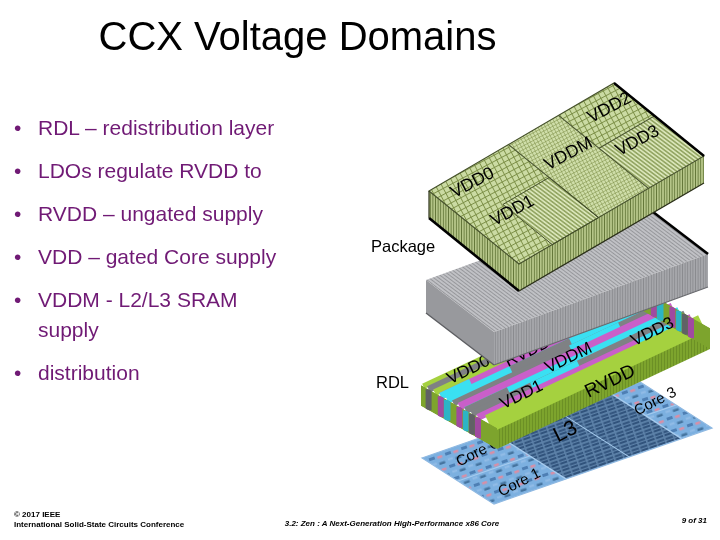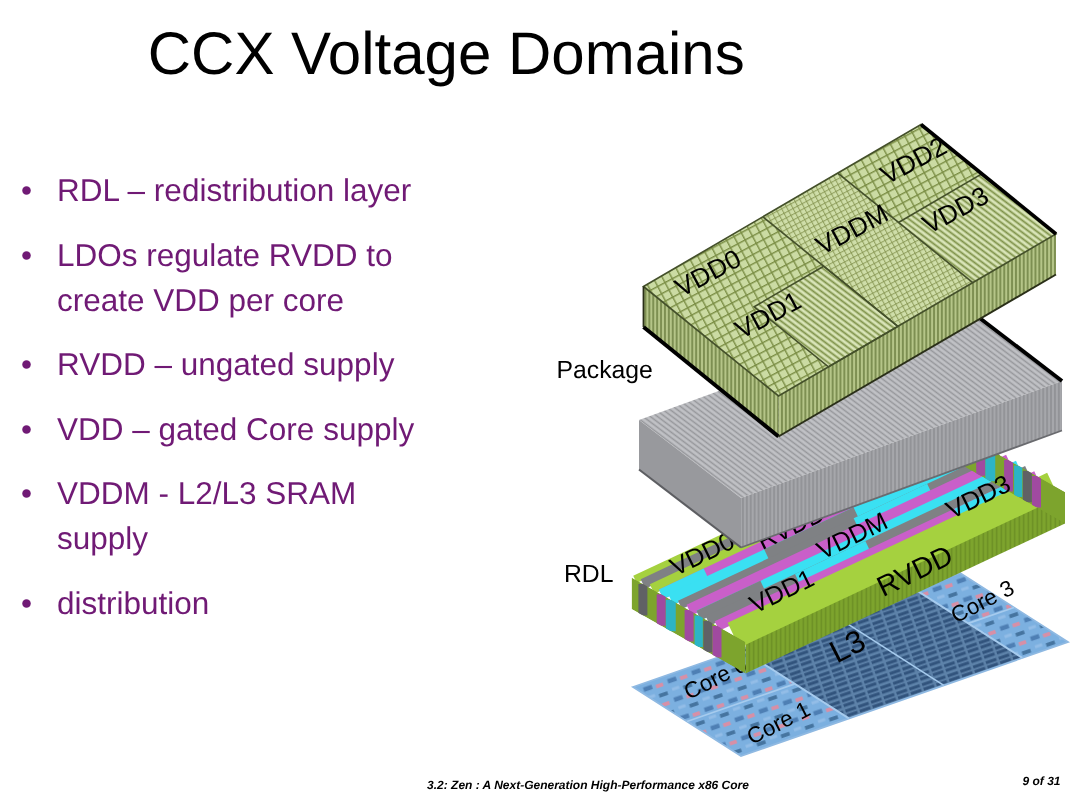--- a/index.html
+++ b/index.html
@@ -35,21 +35,20 @@
 <body>
 
 <div class="slide-title">CCX Voltage Domains</div>
 
 <ul class="bullet-list">
   <li>
     <span class="bline">RDL – redistribution layer</span>
   </li>
   <li>
     <span class="bline">LDOs regulate RVDD to</span>
-    <span class="bline">create VDD per core</span>
   </li>
   <li>
     <span class="bline">RVDD – ungated supply</span>
   </li>
   <li>
     <span class="bline">VDD – gated Core supply</span>
   </li>
   <li>
     <span class="bline">VDDM - L2/L3 SRAM</span>
     <span class="bline">supply</span>
@@ -216,15 +215,19 @@
     <text class="slab-label" transform="translate(568,153) rotate(-28)" text-anchor="middle" dy="6" font-size="17.5">VDDM</text>
     <text class="slab-label" transform="translate(609,107) rotate(-28)" text-anchor="middle" dy="6" font-size="17.5">VDD2</text>
     <text class="slab-label" transform="translate(637,140) rotate(-28)" text-anchor="middle" dy="6" font-size="17.5">VDD3</text>
   </g>
 
   <text x="371" y="252" font-size="16.5" fill="#000">Package</text>
   <text x="376" y="388" font-size="16.5" fill="#000">RDL</text>
 </svg>
 
 <div class="footer">
+  <div class="footer-left">
+    <span class="bline">© 2017 IEEE</span>
+    <span class="bline">International Solid-State Circuits Conference</span>
+  </div>
   <div class="footer-center">3.2: Zen : A Next-Generation High-Performance x86 Core</div>
   <div class="footer-right">9 of 31</div>
 </div>
 
 </body></html>

